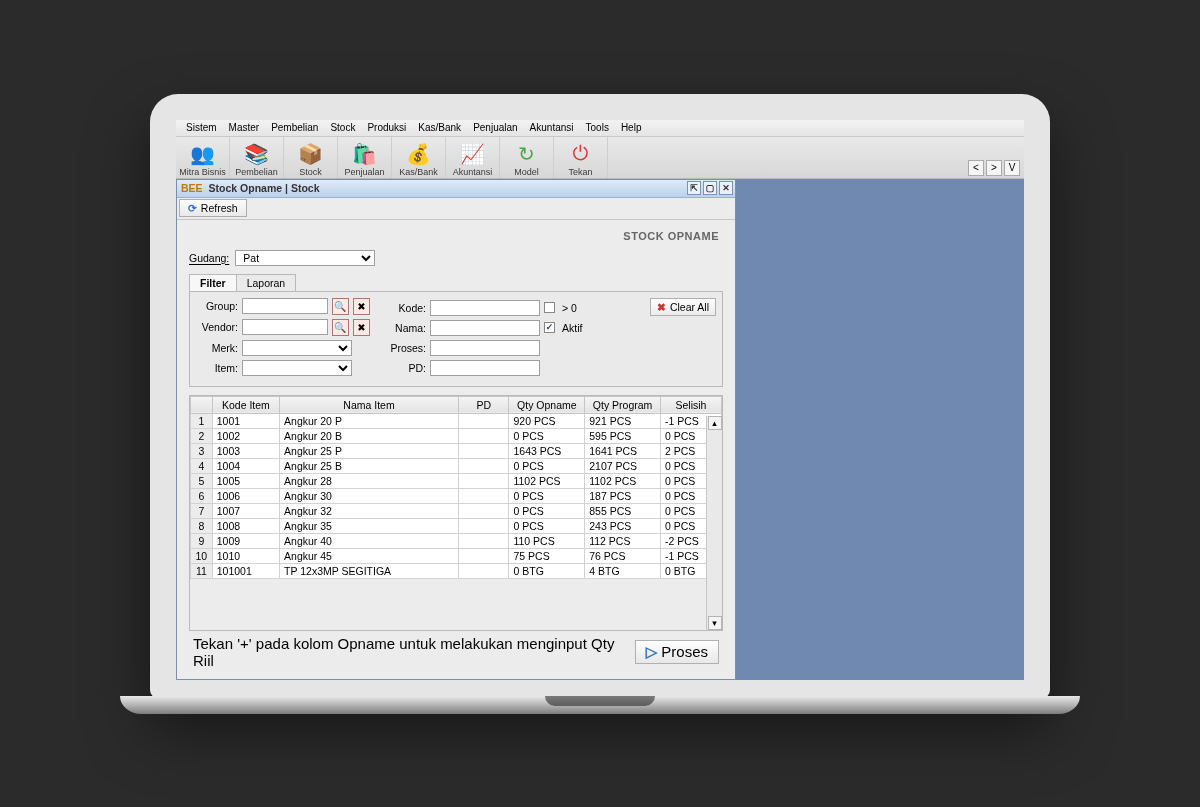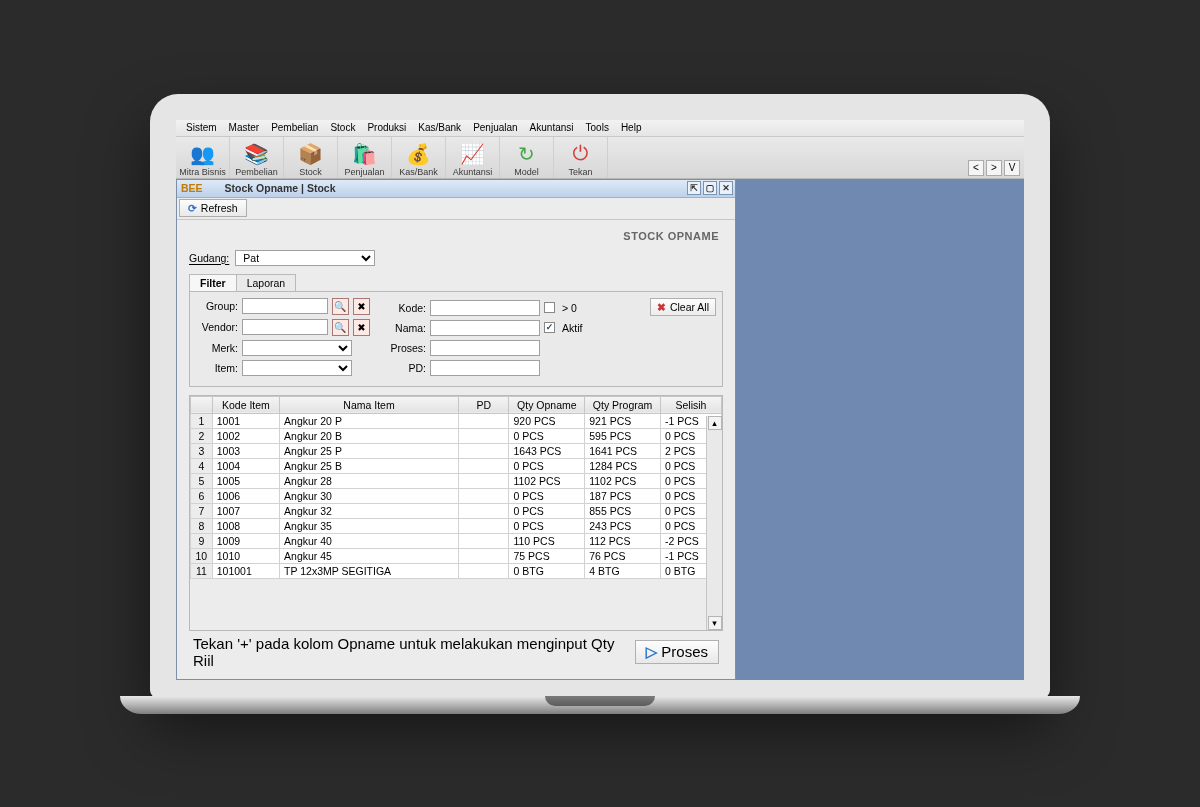--- a/index.html
+++ b/index.html
@@ -80,21 +80,21 @@
     background:#ececec; border:1px solid #7c8ea8;
     display:flex; flex-direction:column;
   }
   .iw-title {
     background: linear-gradient(#dfeaf7,#bcd1eb);
     height:18px; display:flex; align-items:center; padding-left:4px;
     font-size:10.5px; font-weight:bold; color:#333;
     border-bottom:1px solid #9bb1cd;
     position:relative;
   }
-  .iw-title .brand { color:#c07b00; margin-right:22px;}
+  .iw-title .brand { color:#c07b00; margin-right:6px;}
   .iw-title .winicons { position:absolute; right:2px; top:1px; display:flex; gap:2px; }
   .iw-title .winicons span { width:14px;height:14px; border:1px solid #7c94b4; background:#e9f1fb; font-size:9px; display:flex;align-items:center;justify-content:center; }
 
   .iw-btnrow { height:22px; border-bottom:1px solid #c6c6c6; display:flex; align-items:center; padding:2px 2px;}
   .refresh-btn { background:linear-gradient(#fcfcfc,#e9e9e9); border:1px solid #adadad; padding:2px 8px; font-size:10.5px; display:flex;align-items:center;gap:4px; cursor:pointer;}
   .refresh-btn .ri { color:#2e6fc9; font-weight:bold;}
 
   .iw-body { flex:1; padding:6px 12px 4px; overflow:hidden; display:flex; flex-direction:column;}
   .page-title { text-align:right; font-size:11px; font-weight:bold; color:#666; letter-spacing:.5px; margin:4px 4px 8px 0;}
 
@@ -322,21 +322,21 @@
                       <td>1643 PCS</td>
                       <td>1641 PCS</td>
                       <td>2 PCS</td>
                     </tr>
                     <tr>
                       <td class="rn">4</td>
                       <td>1004</td>
                       <td>Angkur 25 B</td>
                       <td></td>
                       <td>0 PCS</td>
-                      <td>1284 PCS</td>
+                      <td>2107 PCS</td>
                       <td>0 PCS</td>
                     </tr>
                     <tr>
                       <td class="rn">5</td>
                       <td>1005</td>
                       <td>Angkur 28</td>
                       <td></td>
                       <td>1102 PCS</td>
                       <td>1102 PCS</td>
                       <td>0 PCS</td>

